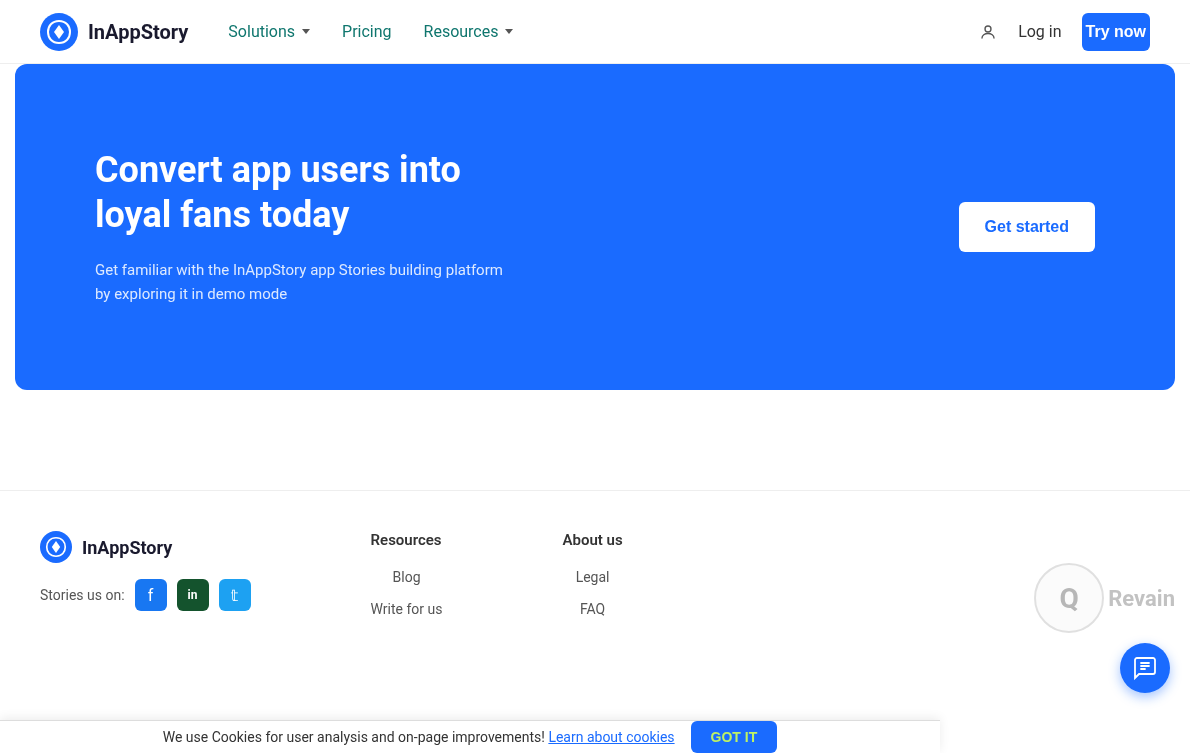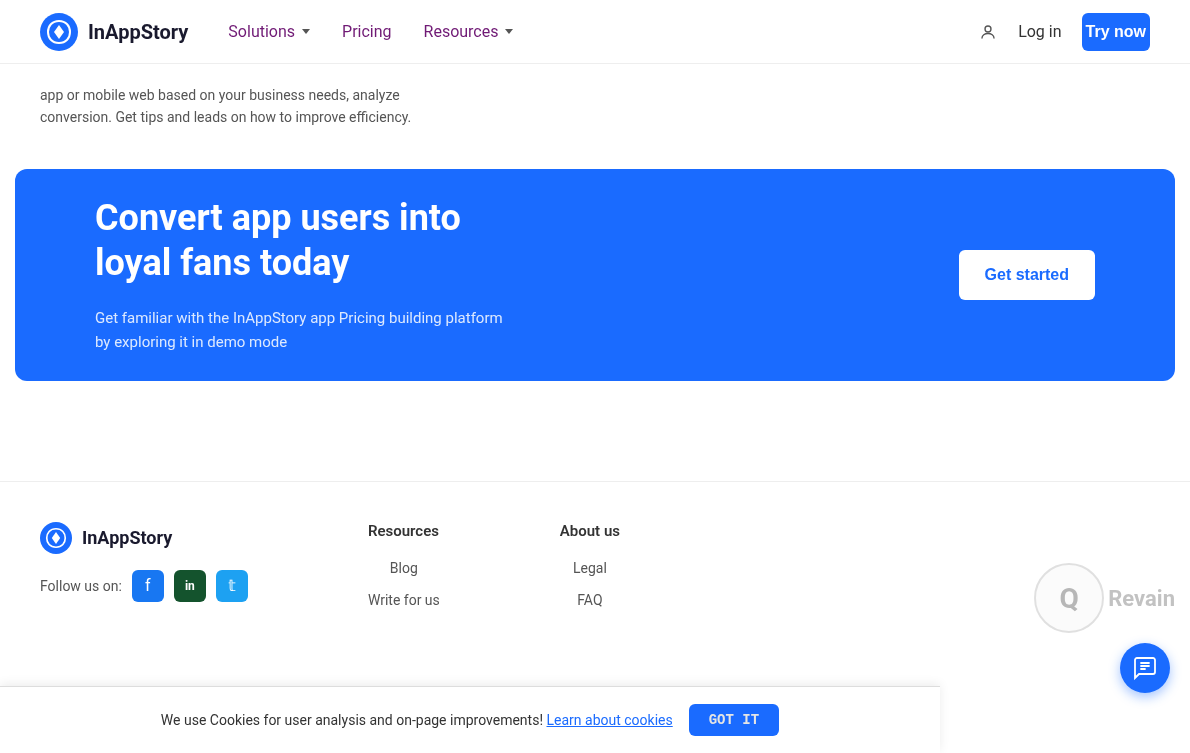--- a/index.html
+++ b/index.html
@@ -41,21 +41,21 @@
       color: #1a1a2e;
     }
     .nav-links {
       display: flex;
       align-items: center;
       gap: 32px;
       list-style: none;
     }
     .nav-links li a {
       font-size: 16px;
-      color: #701a75;
+      color: #0f766e;
       text-decoration: none;
       display: flex;
       align-items: center;
       gap: 4px;
     }
     .chevron-down {
       display: inline-block;
       width: 0;
       height: 0;
       border-left: 4px solid transparent;
@@ -108,21 +108,21 @@
       color: #555;
       line-height: 1.6;
       max-width: 400px;
     }
 
     
     .cta-section {
       margin: 10px 15px 20px;
       background: #1a6bff;
       border-radius: 12px;
-      padding: 27px 80px;
+      padding: 84px 80px;
       display: flex;
       align-items: center;
       justify-content: space-between;
     }
     .cta-left {
       max-width: 420px;
     }
     .cta-title {
       font-size: 36px;
       font-weight: 700;
@@ -235,47 +235,46 @@
     }
 
     
     .cookie-banner {
       position: fixed;
       bottom: 0;
       left: 0;
       width: 940px;
       background: #fff;
       border-top: 1px solid #ddd;
-      padding: 17px 40px;
+      padding: 0 40px;
       display: flex;
       align-items: center;
       justify-content: center;
       gap: 16px;
       z-index: 200;
       box-shadow: 0 -2px 10px rgba(0,0,0,0.08);
     }
     .cookie-text {
       font-size: 14px;
       color: #333;
     }
     .cookie-learn-link {
       color: #1a6bff;
       text-decoration: underline;
       cursor: pointer;
     }
     .got-it-btn {
       background: #1a6bff;
-      color: #e5e5e5;
+      color: #bef264;
       border: none;
       border-radius: 6px;
       padding: 8px 20px;
       font-size: 14px;
       font-weight: 600;
       cursor: pointer;
-      font-family: Liberation Mono, monospace;
     }
 
     
     .chat-btn {
       position: fixed;
       bottom: 60px;
       right: 20px;
       width: 50px;
       height: 50px;
       background: #1a6bff;
@@ -360,28 +359,25 @@
         <path d="M4 20C4 16.686 7.582 14 12 14C16.418 14 20 16.686 20 20" stroke="#555" stroke-width="1.8" stroke-linecap="round"></path>
       </svg>
       <span>Log in</span>
     </a>
     <button class="try-now-btn">Try now</button>
   </div>
 </nav>
 
 <div class="page-content">
 
-  <div class="top-section">
-    <p class="top-text">app or mobile web based on your business needs, analyze conversion. Get tips and leads on how to improve efficiency.</p>
-  </div>
 
   <section class="cta-section">
     <div class="cta-left">
       <h2 class="cta-title">Convert app users into loyal fans today</h2>
-      <p class="cta-subtitle">Get familiar with the InAppStory app Pricing building platform by exploring it in demo mode</p>
+      <p class="cta-subtitle">Get familiar with the InAppStory app Stories building platform by exploring it in demo mode</p>
     </div>
     <div class="cta-right">
       <button class="get-started-btn">Get started</button>
     </div>
   </section>
 
   <div class="spacer"></div>
 
   <footer class="footer">
     <div class="footer-top">
@@ -389,21 +385,21 @@
       <div class="footer-brand">
         <div class="footer-logo">
           <svg width="32" height="32" viewBox="0 0 38 38" xmlns="http://www.w3.org/2000/svg">
             <circle cx="19" cy="19" r="19" fill="#1a6bff"></circle>
             <path d="M19 8 C12 8 8 13 8 19 C8 25 12 30 19 30 C26 30 30 25 30 19 C30 13 26 8 19 8Z" fill="none" stroke="white" stroke-width="2"></path>
             <path d="M14 19 L19 12 L24 19 L19 26Z" fill="white"></path>
           </svg>
           <span class="footer-logo-text">InAppStory</span>
         </div>
         <div class="follow-label">
-          <span>Follow us on:</span>
+          <span>Stories us on:</span>
           <div class="social-icons">
             <a href="#" class="social-icon facebook-icon">
               <span>f</span>
             </a>
             <a href="#" class="social-icon linkedin-icon">
               <span style="font-size:12px; font-weight:700;">in</span>
             </a>
             <a href="#" class="social-icon twitter-icon">
               <span>𝕥</span>
             </a>

